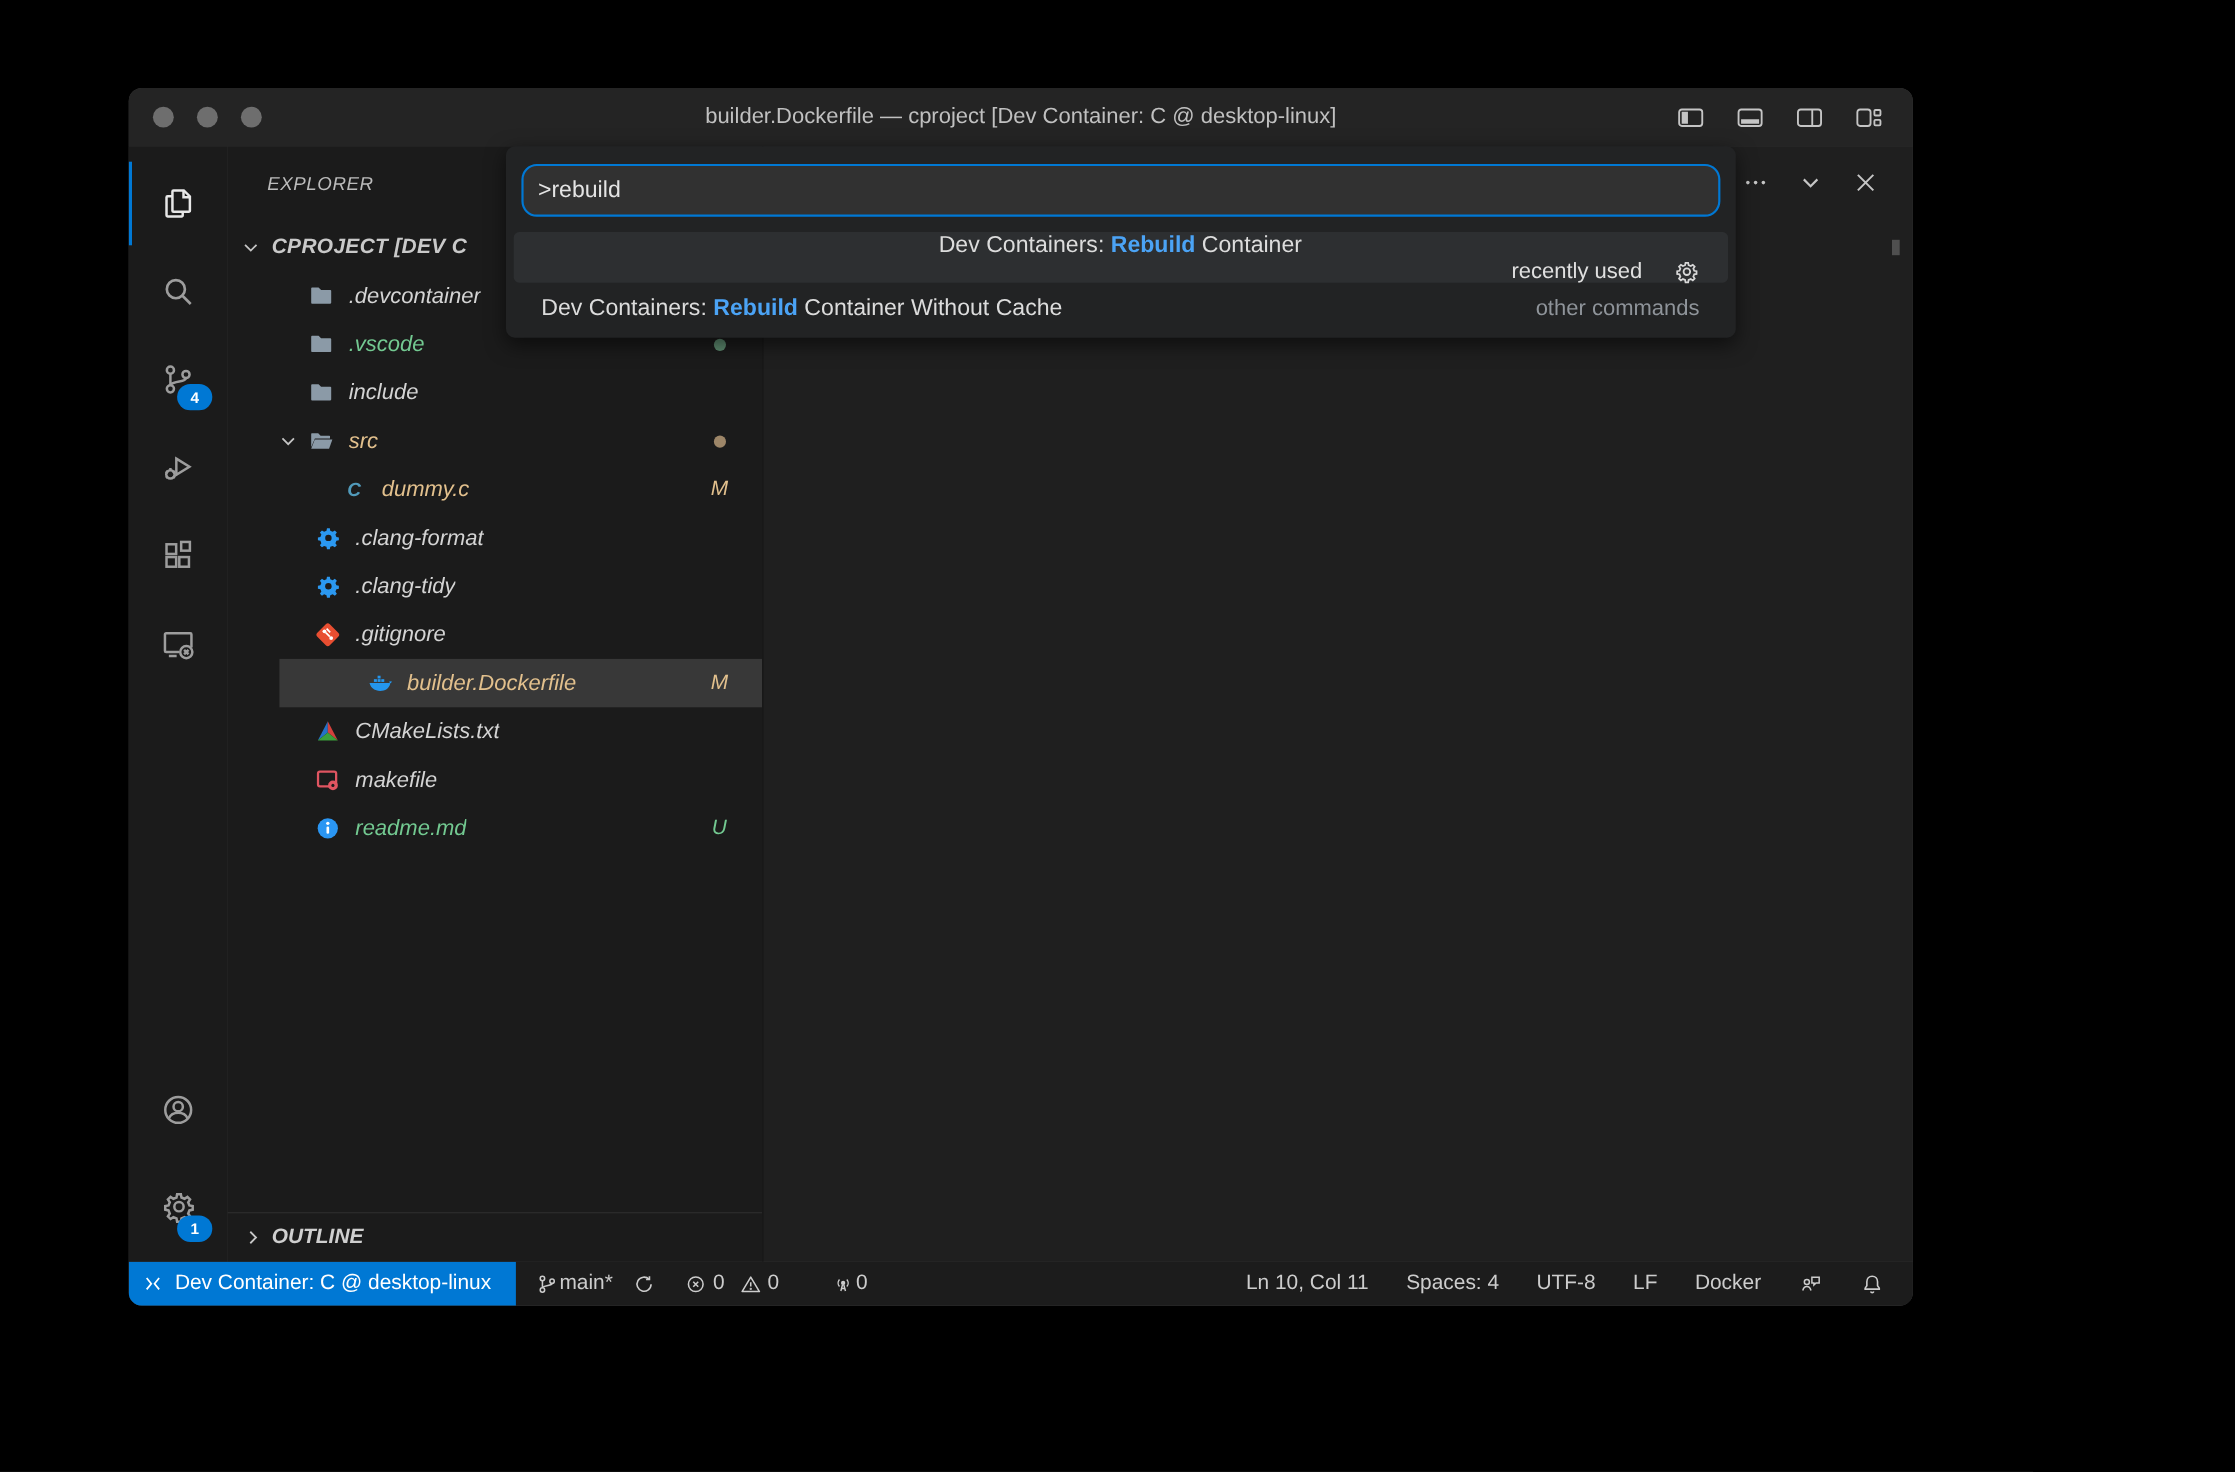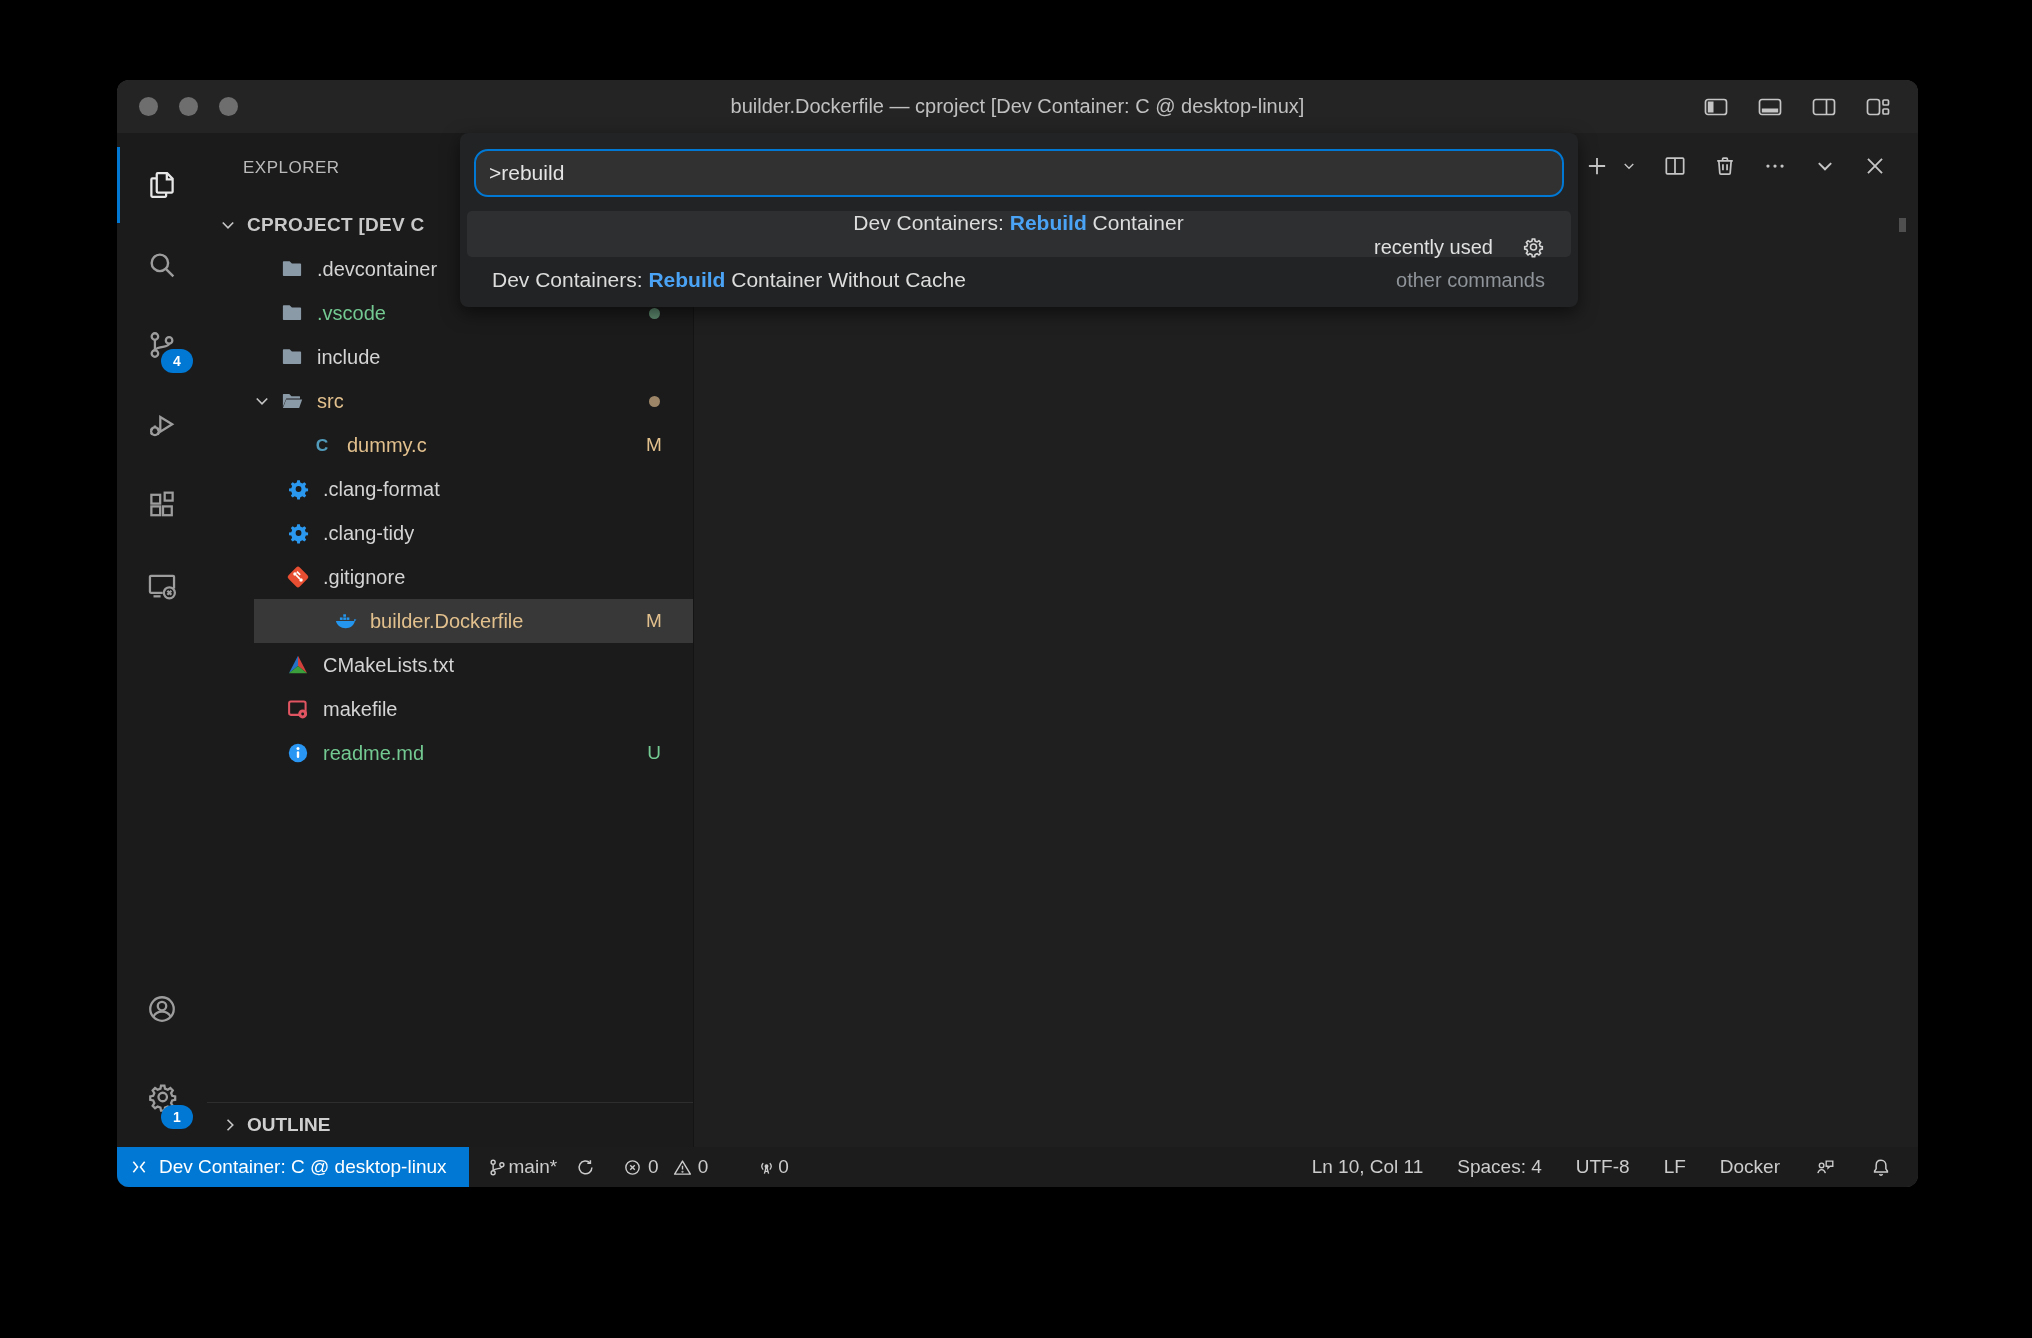--- a/index.html
+++ b/index.html
@@ -1,18 +1,18 @@
 <!DOCTYPE html>
 <html><head>
 <meta charset="utf-8">
 <style>
   html,body{margin:0;padding:0;}
   body{width:2032px;height:1338px;background:#000;position:relative;overflow:hidden;
        font-family:"Liberation Sans", sans-serif;}
-  .window{position:absolute;left:117px;top:80px;width:1801px;height:1107px;background:#404040;
+  .window{position:absolute;left:117px;top:80px;width:1622px;height:1107px;background:#404040;
           border-radius:12px;overflow:hidden;display:flex;flex-direction:column;}
   
   .titlebar{flex:0 0 53px;background:#242424;position:relative;display:flex;align-items:center;justify-content:center;}
   .traffic{position:absolute;left:22px;top:0;height:100%;display:flex;align-items:center;gap:21px;}
   .traffic span{width:19px;height:19px;border-radius:50%;background:#6e6e6e;display:block;}
   .win-title{color:#c0c0c0;font-size:20px;white-space:nowrap;}
   .layout-controls{position:absolute;right:26px;top:0;height:100%;display:flex;align-items:center;gap:26px;color:#c5c5c5;}
   .layout-controls .ic{width:28px;height:24px;}
   
   .content{flex:1;display:flex;min-height:0;position:relative;}
@@ -20,21 +20,21 @@
   .ab-spacer{flex:1;}
   .ab-item{height:80px;display:flex;align-items:center;justify-content:center;position:relative;color:#9d9d9d;cursor:pointer;}
   .ab-bottom .ab-item{height:88px;}
   .ab-bottom{padding-bottom:6px;}
   .ab-item.active{color:#e7e7e7;}
   .ab-item.active::before{content:"";position:absolute;left:0;top:2px;width:3px;height:76px;background:#0078d4;}
   .ab-item .ic{width:34px;height:34px;}
   .ab-badge{position:absolute;right:14px;bottom:12px;min-width:24px;height:24px;border-radius:12px;background:#0078d4;
             color:#fff;font-size:14px;font-weight:700;display:flex;align-items:center;justify-content:center;padding:0 4px;}
   
-  .sidebar{width:486px;background:#1b1b1b;display:flex;flex-direction:column;position:relative;}
+  .sidebar{width:486px;background:#1b1b1b;display:flex;flex-direction:column;position:relative;font-style:italic;}
   .sb-header{flex:0 0 70px;display:flex;align-items:center;padding-left:36px;color:#bbbbbb;font-size:17px;letter-spacing:.5px;}
   .tree{flex:1;overflow:hidden;}
   .row{height:44px;display:flex;align-items:center;font-size:20px;color:#d4d4d4;white-space:nowrap;cursor:pointer;}
   .row.selected{background:#383838;}
   .row .chev{width:22px;height:22px;flex:0 0 22px;color:#c5c5c5;}
   .row .ficon{width:26px;height:26px;flex:0 0 26px;margin-left:6px;}
   .row .fname{margin-left:12px;overflow:hidden;}
   .row.root{font-weight:700;font-size:19px;color:#c9c9c9;padding-left:10px;}
   .row.root .fname{margin-left:8px;letter-spacing:.3px;}
   .fname.modified{color:#e2c08d;}

